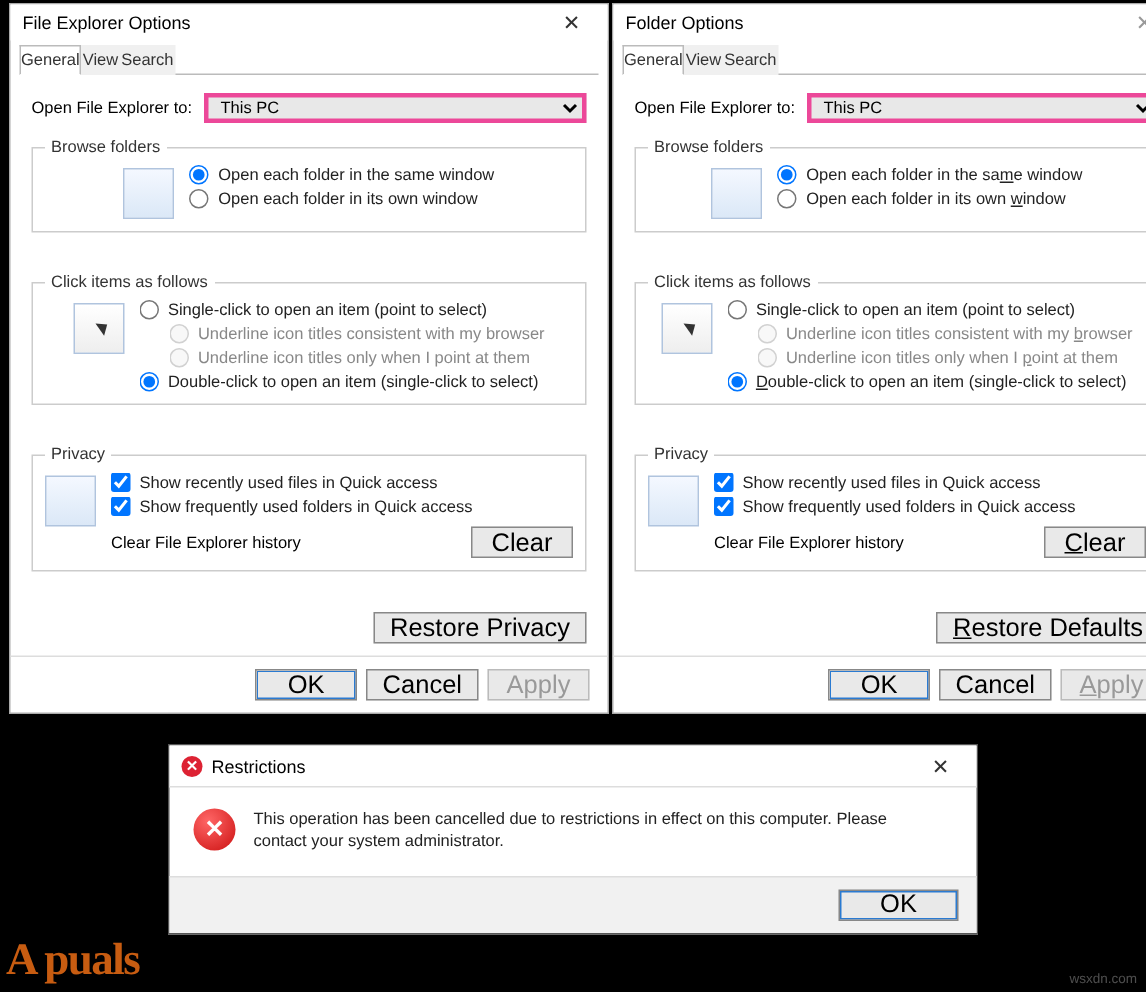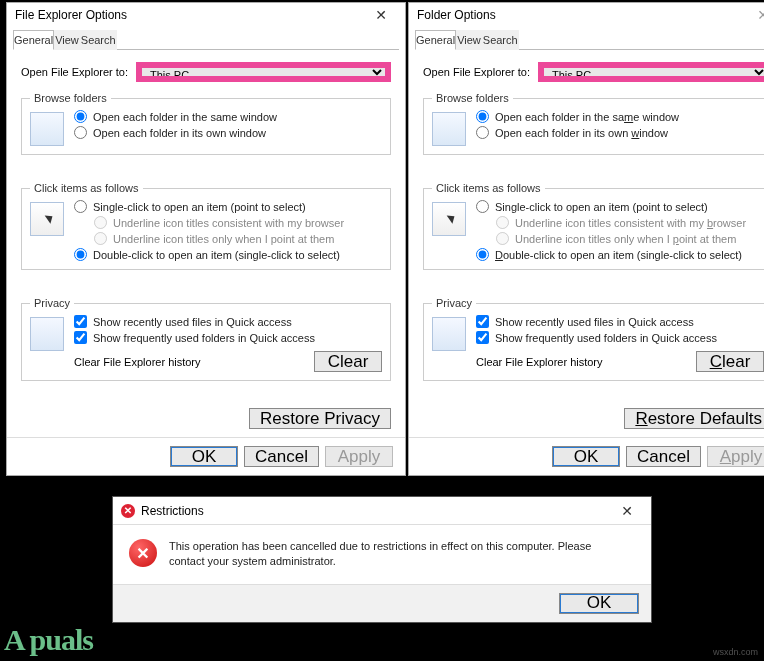--- a/index.html
+++ b/index.html
@@ -53,30 +53,30 @@
   }
   .tab.active {
     background:#fff;
     border-color:#bbb;
     border-bottom:1px solid #fff;
   }
   .body { padding:8px 14px 6px 14px; flex:1; }
   .row { display:flex; align-items:center; gap:8px; margin:4px 0 10px 0;}
   select.open-to {
     flex:1; height:20px; font-size:11px;
-    border:6px solid #ec4899; background:#e8e8e8;
+    border:3px solid #ec4899; background:#e8e8e8;
     padding:0 4px;
   }
   fieldset.group {
     border:1px solid #ccc;
     margin:0 0 27px 0;
     padding:6px 8px 8px 8px;
   }
   fieldset.group legend { padding:0 4px; font-size:11px; color:#333;}
-  .opt-row { display:flex; align-items:flex-start; gap:10px; }
+  .opt-row { display:flex; align-items:flex-start; gap:10px;justify-content:center; }
   .icon-box {
     width:34px; height:34px; flex:none;
     border:1px solid #b0c4de;
     background:linear-gradient(#f4f8ff,#dbe8f7);
     margin-top:2px;
   }
   .icon-box.click { background:linear-gradient(#fff,#eee); position:relative;}
   .icon-box.click::after{
     content:""; position:absolute; left:16px; top:10px;
     width:0;height:0;
@@ -134,21 +134,21 @@
   .err-text{ font-size:11px; color:#222; line-height:1.4; max-width:430px;}
   .err-footer{
     background:#f1f1f1; padding:8px 12px; display:flex; justify-content:flex-end;
     border-top:1px solid #ddd;
   }
 
   
   .watermark {
     position:absolute; left:4px; bottom:4px;
     font-family: Georgia, serif; font-size:30px; font-weight:bold;
-    color:#86efac; opacity:.8; letter-spacing:-1px;
+    color:#f97316; opacity:.8; letter-spacing:-1px;
   }
   .site { position:absolute; right:6px; bottom:4px; color:#ddd; font-size:9px; opacity:.35;}
 </style>
 </head>
 <body>
 
 <div class="dialog" style="left:6px; top:2px; width:400px; height:474px;">
   <div class="titlebar">
     <span class="title">File Explorer Options</span>
     <div class="close-x">✕</div>

